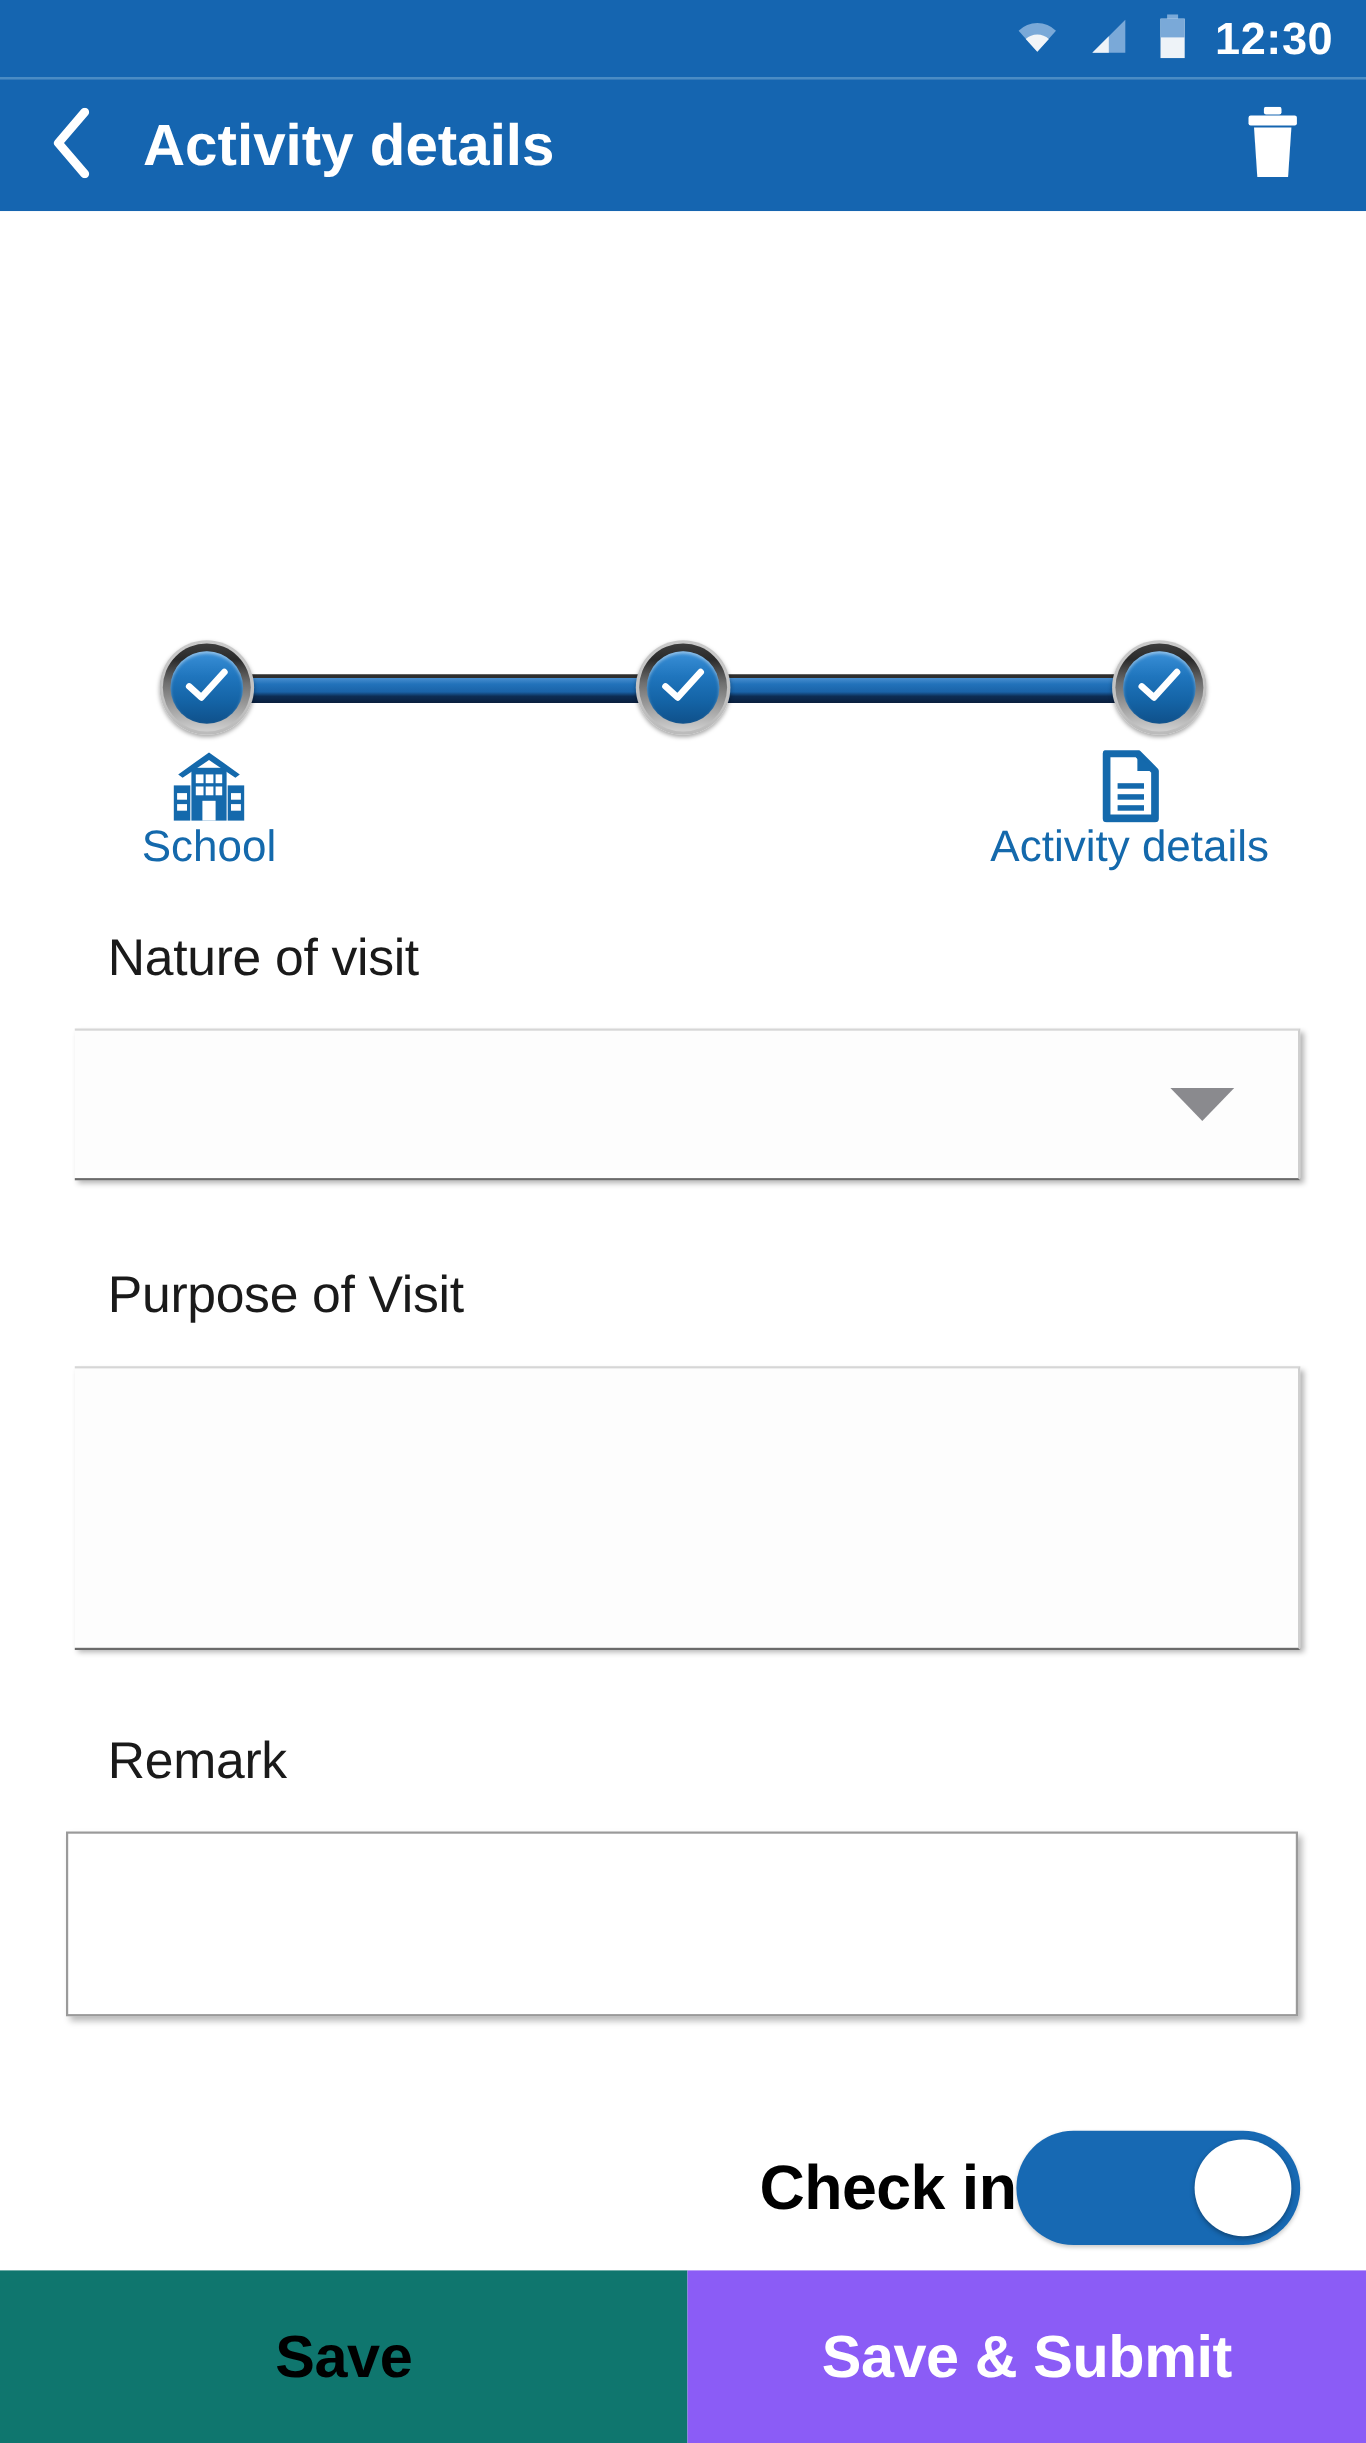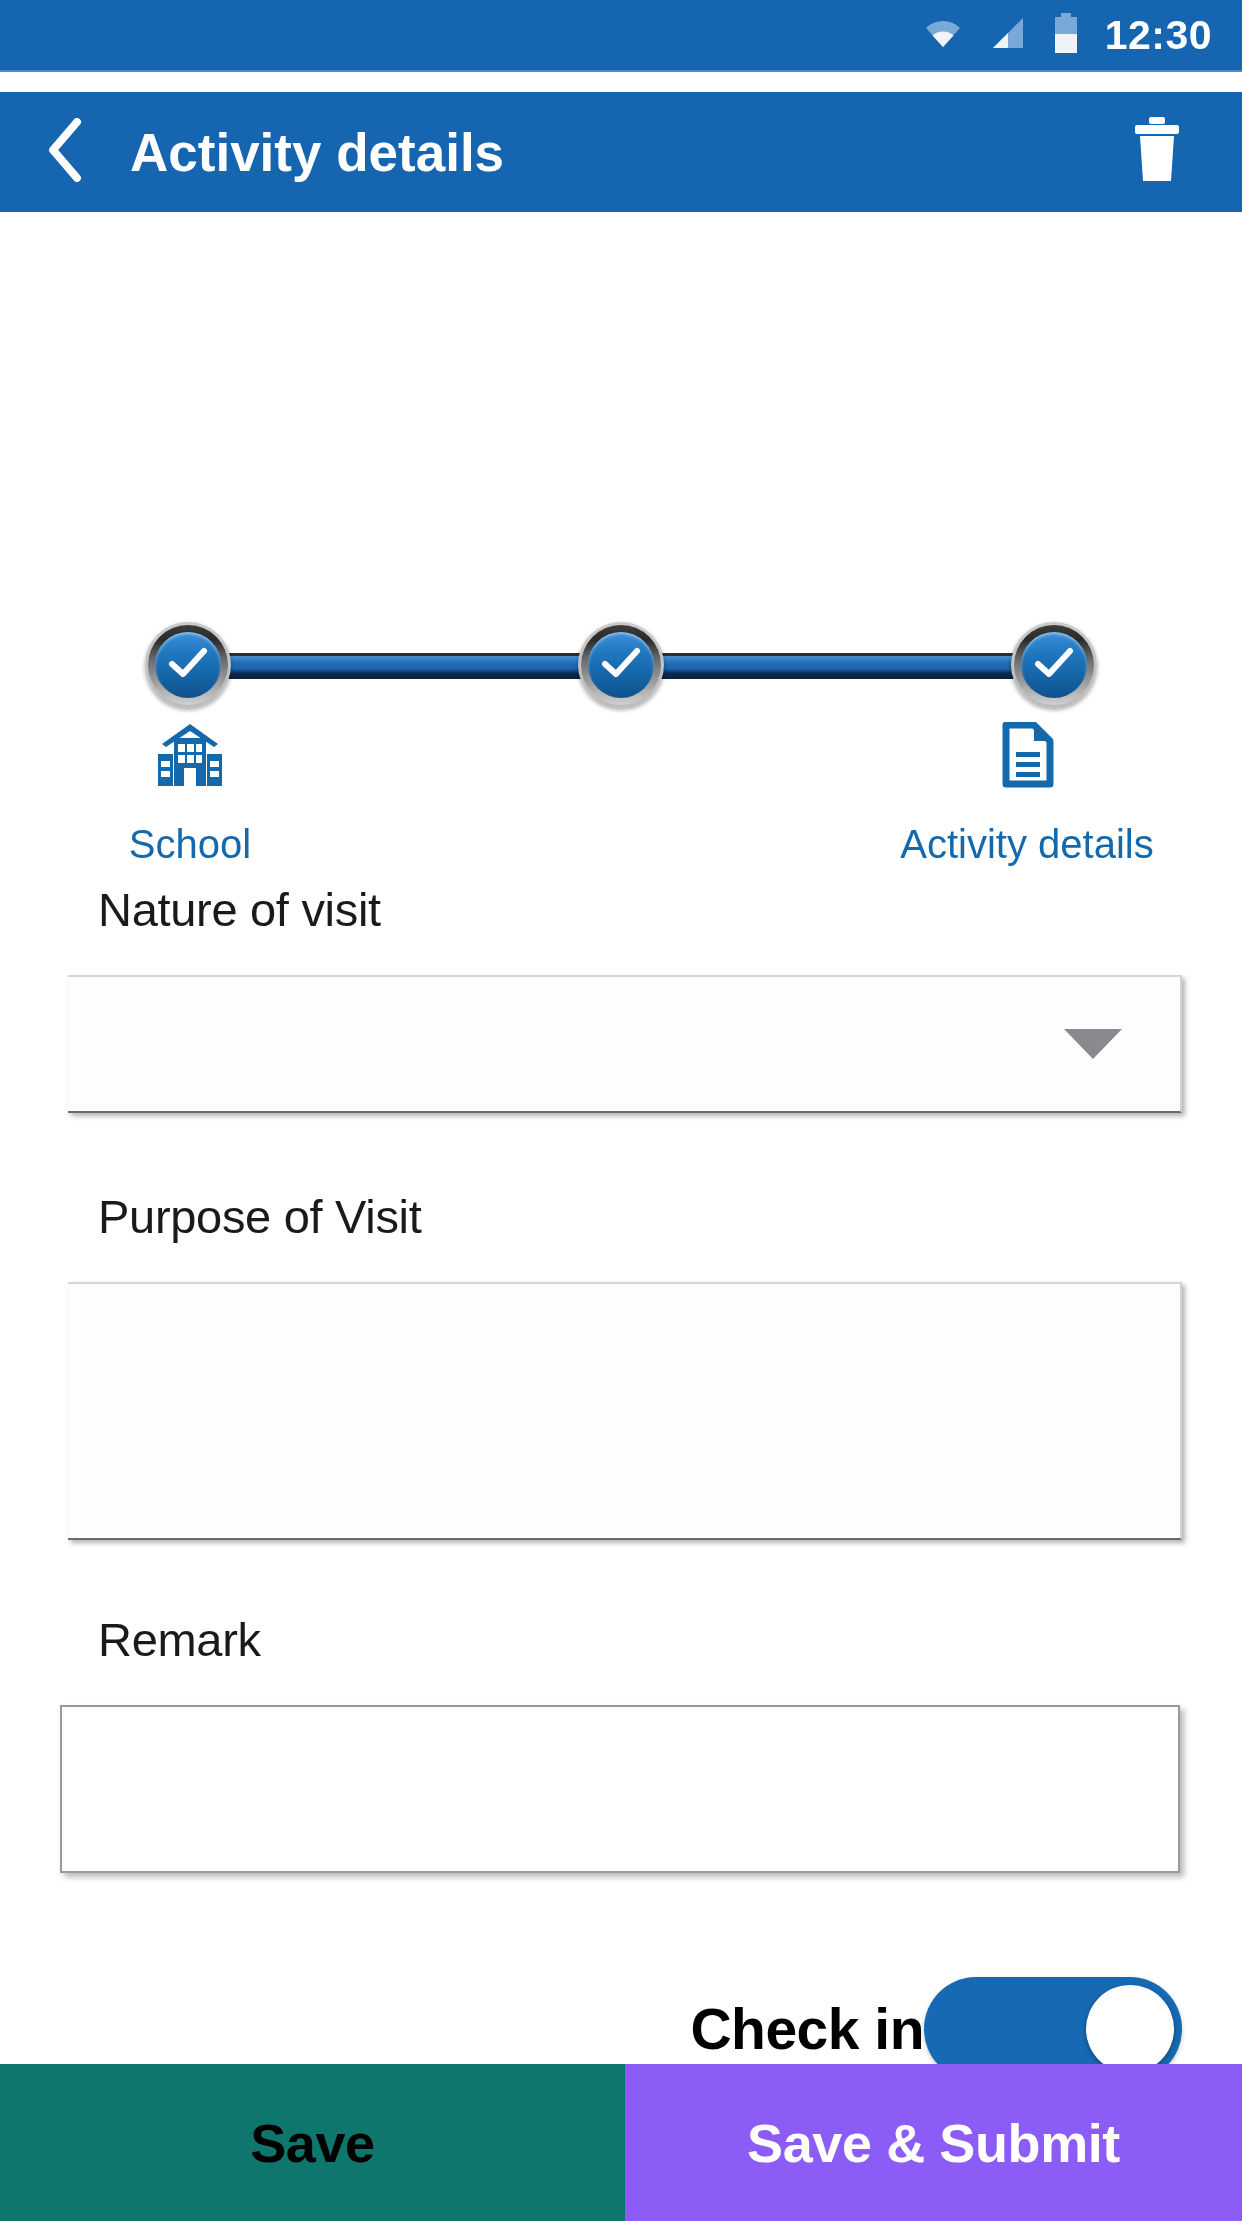--- a/index.html
+++ b/index.html
@@ -10,21 +10,20 @@
     font-family: "Liberation Sans", sans-serif;
     overflow: hidden;
   }
   .phone {
     position: relative;
     width: 1242px;
     height: 2221px;
     background: #ffffff;
     display: flex;
     flex-direction: column;
-    gap: 20px;
   }
 
   
   .status-bar {
     height: 72px;
     background: #1565b0;
     display: flex;
     align-items: center;
     justify-content: flex-end;
     padding-right: 30px;
@@ -153,21 +152,20 @@
   }
   .step-col {
     width: 260px;
     display: flex;
     flex-direction: column;
     align-items: center;
     cursor: pointer;
   }
   .step-icon { height: 66px; display:flex; align-items:center; justify-content:center; }
   .step-label {
-    margin-top: 34px;
     color: #1469ac;
     font-size: 40px;
     white-space: nowrap;
   }
 
   
   .form {
     position: absolute;
     top: 650px;
     left: 0; right: 0;

